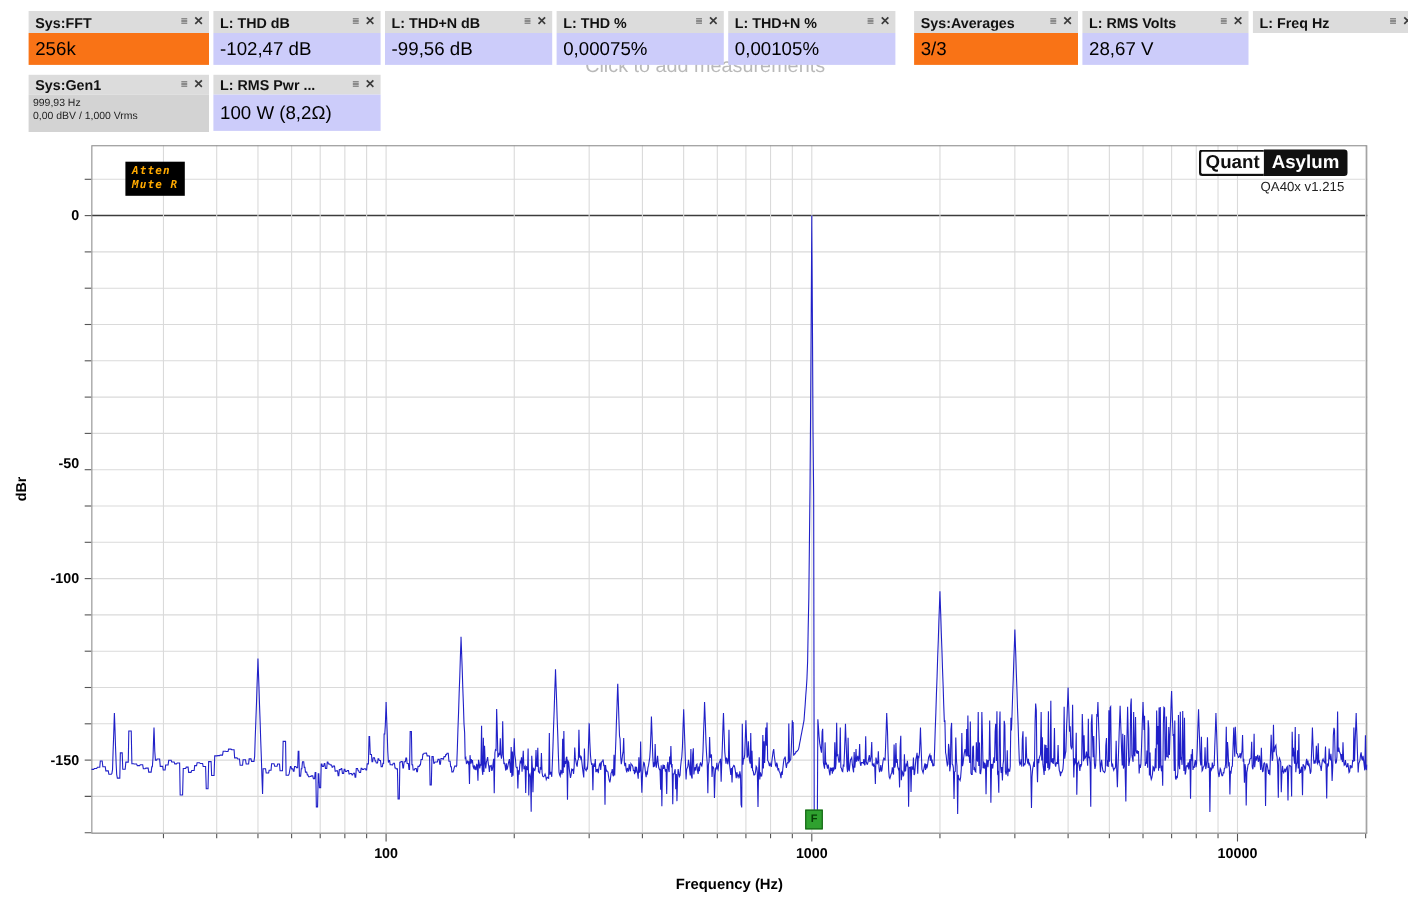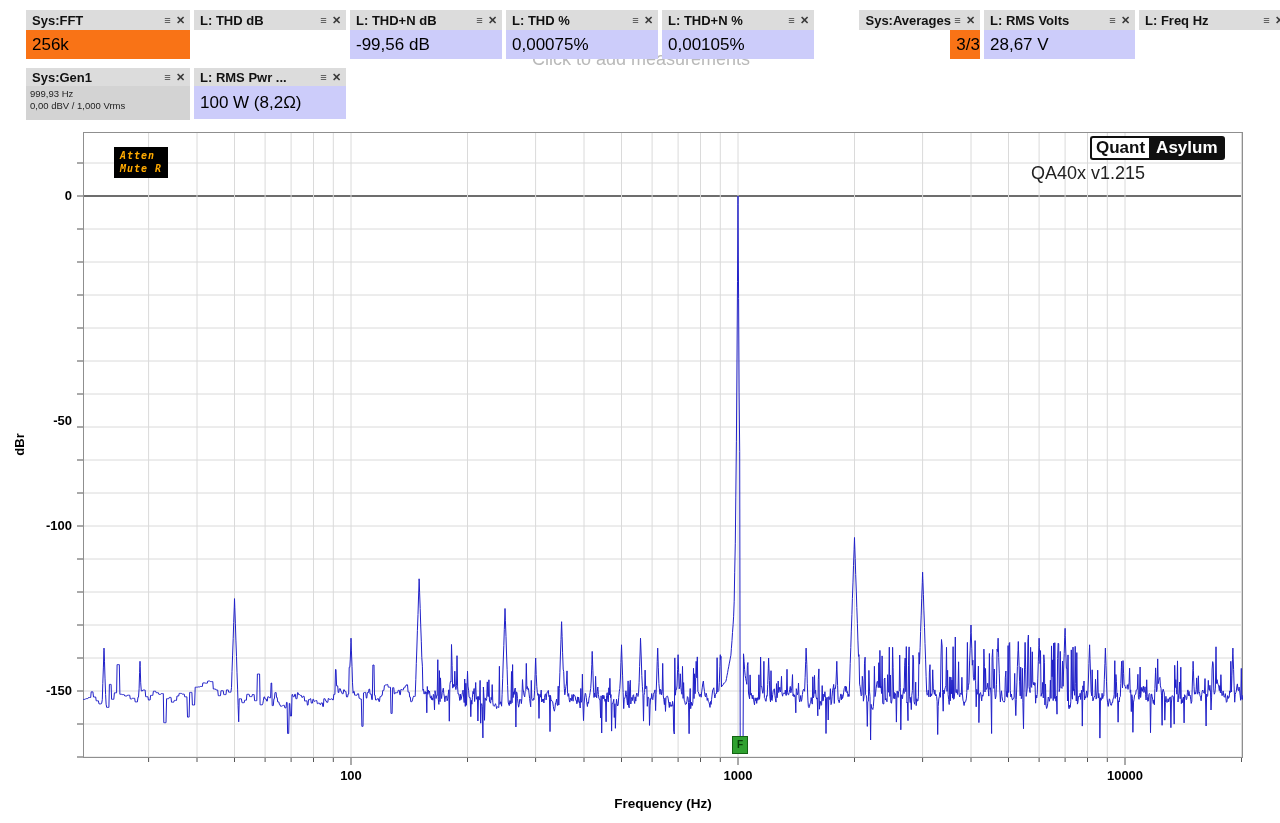--- a/index.html
+++ b/index.html
@@ -15,21 +15,21 @@
             font-size:13px;font-weight:bold;color:#111;padding:0 3px 0 6px;}
   .tile-hdr .t{flex:1;white-space:nowrap;overflow:hidden;}
   .hicon{width:13px;text-align:center;font-size:11px;color:#3a3a3a;cursor:pointer;line-height:20px;}
   .tile-val{height:28px;font-size:17px;color:#000;padding:1px 0 0 6px;display:flex;align-items:center;}
   .val-sys{background:#f97316;}
   .val-meas{background:#ccccfa;}
   #row2 .tile-hdr{height:18px;}
   #row2 .tile-val{height:32px;}
   .val-small{background:#d3d3d3;height:32px;padding:2px 0 0 4px;display:block;}
   .val-small div{font-size:9.5px;line-height:12px;color:#222;}
-  .w164{width:164px;padding-left:24px;} .w152{width:152px;} .w149{width:149px;align-items:flex-end;} .w151{width:151px;} .w150{width:150px;}
+  .w164{width:164px;padding-left:24px;} .w152{width:152px;} .w149{width:149px;} .w151{width:151px;} .w150{width:150px;}
   .spacer9{width:9px;}
 
   
   #hint{position:absolute;left:486px;top:49px;width:310px;text-align:center;
         font-size:18px;color:#b9b9b9;z-index:1;white-space:nowrap;}
 
   
   #plot{position:absolute;left:83px;top:132px;width:1160px;height:626px;z-index:1;}
   #plot svg{overflow:visible;display:block;}
 
@@ -46,22 +46,22 @@
   
   #badge{position:absolute;left:114px;top:147px;background:#000000;padding:2px 6px 3px 6px;z-index:3;font-style:italic;}
   #badge div{font-family:"DejaVu Sans Mono",monospace;font-size:10px;font-weight:bold;
              color:#ffaa00;line-height:13px;letter-spacing:1px;white-space:pre;}
 
   #logo{position:absolute;left:1090px;top:136px;display:flex;z-index:3;font-size:17px;font-weight:600;}
   #logo .lq{background:#fff;color:#101010;border:2px solid #101010;border-right:none;
             padding:0 4px;border-radius:3px 0 0 3px;line-height:20px;}
   #logo .la{background:#101010;color:#fff;border:2px solid #101010;
             padding:0 5px;border-radius:0 3px 3px 0;line-height:20px;}
-  #version{position:absolute;left:1031px;top:163px;width:126px;text-align:left;
-           font-size:18px;color:#222;z-index:3;}
+  #version{position:absolute;left:1121px;top:163px;width:126px;text-align:center;
+           font-size:12px;color:#222;z-index:3;}
 
   #marker-f{position:absolute;left:732px;top:736px;width:14px;height:16px;background:#2fa12f;
             border:1px solid #136313;color:#titre;color:#064006;font-size:10px;font-weight:bold;
             text-align:center;line-height:15px;z-index:3;cursor:pointer;}
 </style>
 </head>
 <body>
 
 <div id="row1" class="tile-row">
   <div class="tile w164">
@@ -71,20 +71,21 @@
         <span class="hicon">✕</span>
       </div>
     <div class="tile-val val-sys">256k</div>
   </div>
   <div class="tile w152">
     <div class="tile-hdr">
         <span class="t">L: THD dB</span>
         <span class="hicon">≡</span>
         <span class="hicon">✕</span>
       </div>
+    <div class="tile-val val-meas">-102,47 dB</div>
   </div>
   <div class="tile w152">
     <div class="tile-hdr">
         <span class="t">L: THD+N dB</span>
         <span class="hicon">≡</span>
         <span class="hicon">✕</span>
       </div>
     <div class="tile-val val-meas">-99,56 dB</div>
   </div>
   <div class="tile w152">

